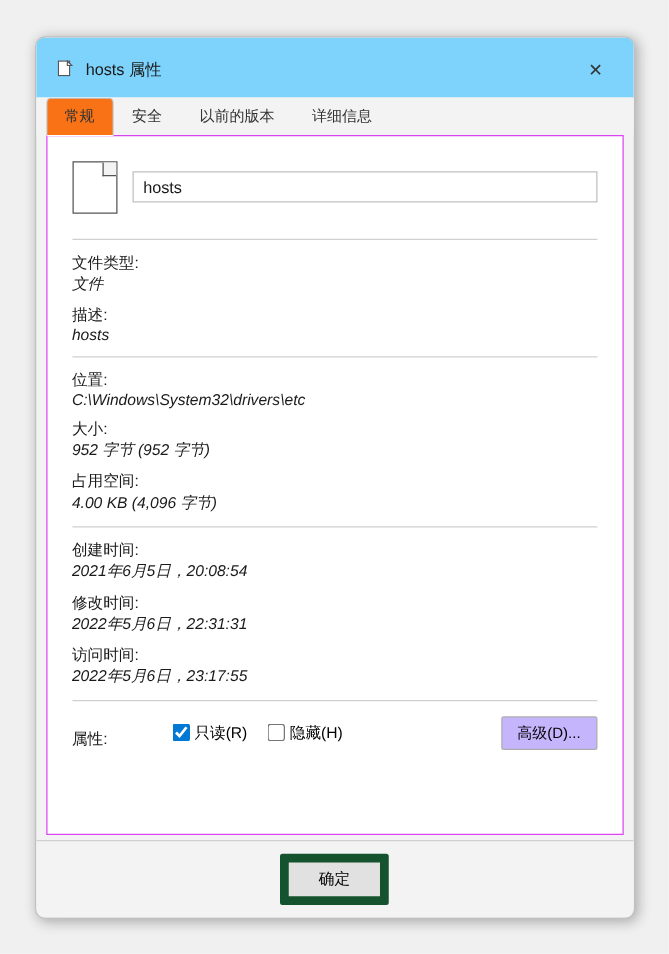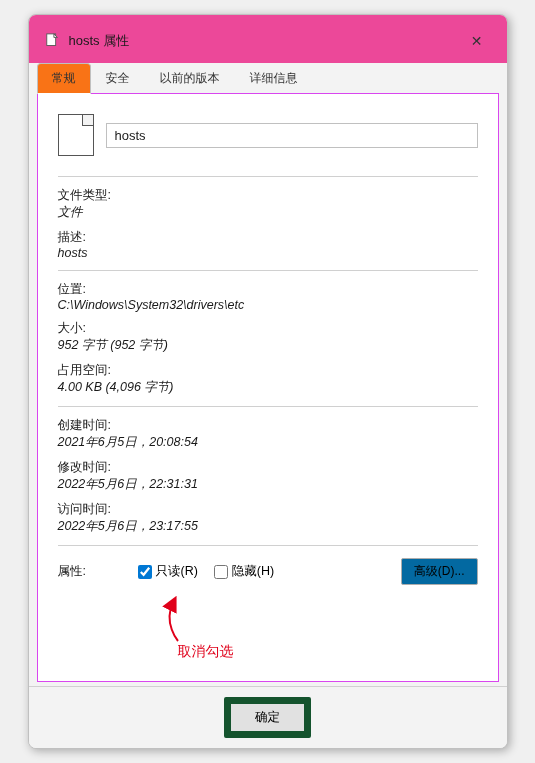--- a/index.html
+++ b/index.html
@@ -22,21 +22,21 @@
     .dialog-window {
       width: 480px;
       background: #f3f3f3;
       border: 1px solid #c0c0c0;
       box-shadow: 2px 2px 10px rgba(0,0,0,0.3);
       border-radius: 8px;
       overflow: hidden;
     }
 
     .title-bar {
-      background: #ec4899;
+      background: #7dd3fc;
       padding: 12px 16px 8px 16px;
       display: flex;
       align-items: center;
       justify-content: space-between;
       border-bottom: none;
     }
 
     .title-bar-left {
       display: flex;
       align-items: center;
@@ -159,21 +159,21 @@
     }
 
     .info-value {
       color: #1a1a1a;
       flex: 1;
       font-style: italic;
     }
 
     .attributes-row {
       display: flex;
-      align-items: center;
+      align-items: flex-end;
       margin-top: 12px;
     }
 
     .attributes-label {
       width: 80px;
       font-size: 12.5px;
       color: #1a1a1a;
       flex-shrink: 0;
     }
 
@@ -195,21 +195,21 @@
       width: 14px;
       height: 14px;
       accent-color: #0078d4;
     }
 
     .advanced-btn {
       margin-left: auto;
       padding: 4px 12px;
       font-size: 12px;
       border: 1px solid #adadad;
-      background: #0369a1;
+      background: #c4b5fd;
       cursor: pointer;
       border-radius: 2px;
     }
 
     .arrow-annotation {
       position: relative;
       margin-top: 8px;
       margin-left: 90px;
       display: flex;
       flex-direction: column;
@@ -335,29 +335,18 @@
           <span>只读(R)</span>
         </label>
         <label class="checkbox-item">
           <input type="checkbox" style="">
           <span>隐藏(H)</span>
         </label>
         <button class="advanced-btn">高级(D)...</button>
       </div>
     </div>
 
-    <div class="arrow-annotation">
-      <svg class="arrow-svg" width="40" height="50" viewBox="0 0 40 50">
-        <path d="M20 48 C20 48 5 30 15 10" stroke="#e0001a" stroke-width="2" fill="none" marker-end="url(#arrowhead)"></path>
-        <defs>
-          <marker id="arrowhead" markerWidth="8" markerHeight="8" refX="4" refY="4" orient="auto">
-            <path d="M0,0 L8,4 L0,8 Z" fill="#e0001a"></path>
-          </marker>
-        </defs>
-      </svg>
-      <span class="annotation-text">取消勾选</span>
-    </div>
   </div>
 
   <div class="bottom-bar">
     <button class="bottom-btn">确定</button>
   </div>
 </div>
 
 </body></html>

